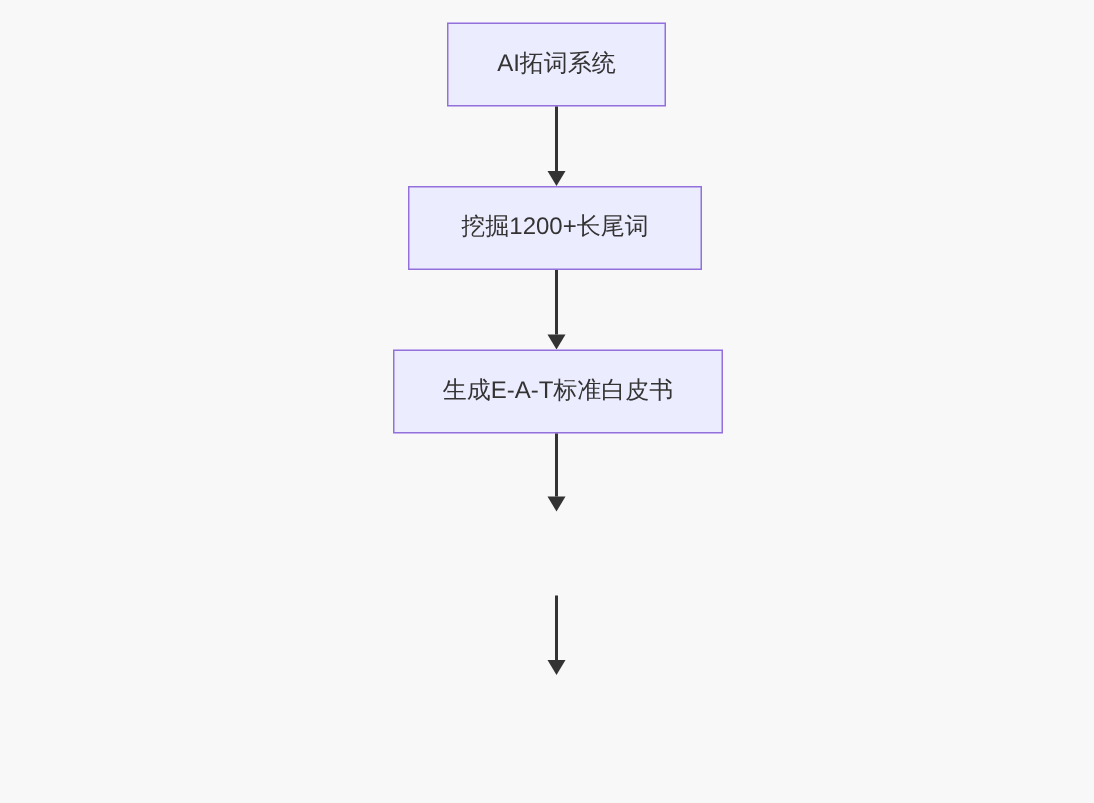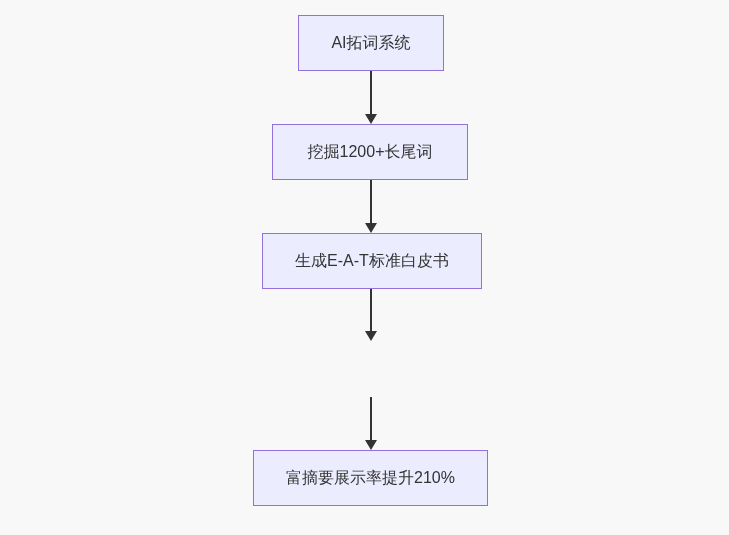--- a/index.html
+++ b/index.html
@@ -89,15 +89,14 @@
     <div class="edge-line"></div>
     <div class="arrowhead"></div>
   </div>
 
 
   <div class="edge e4">
     <div class="edge-line"></div>
     <div class="arrowhead"></div>
   </div>
 
-  <div class="node n5">富摘要展示率提升210%</div>
 
 </div>
 
 </body></html>

